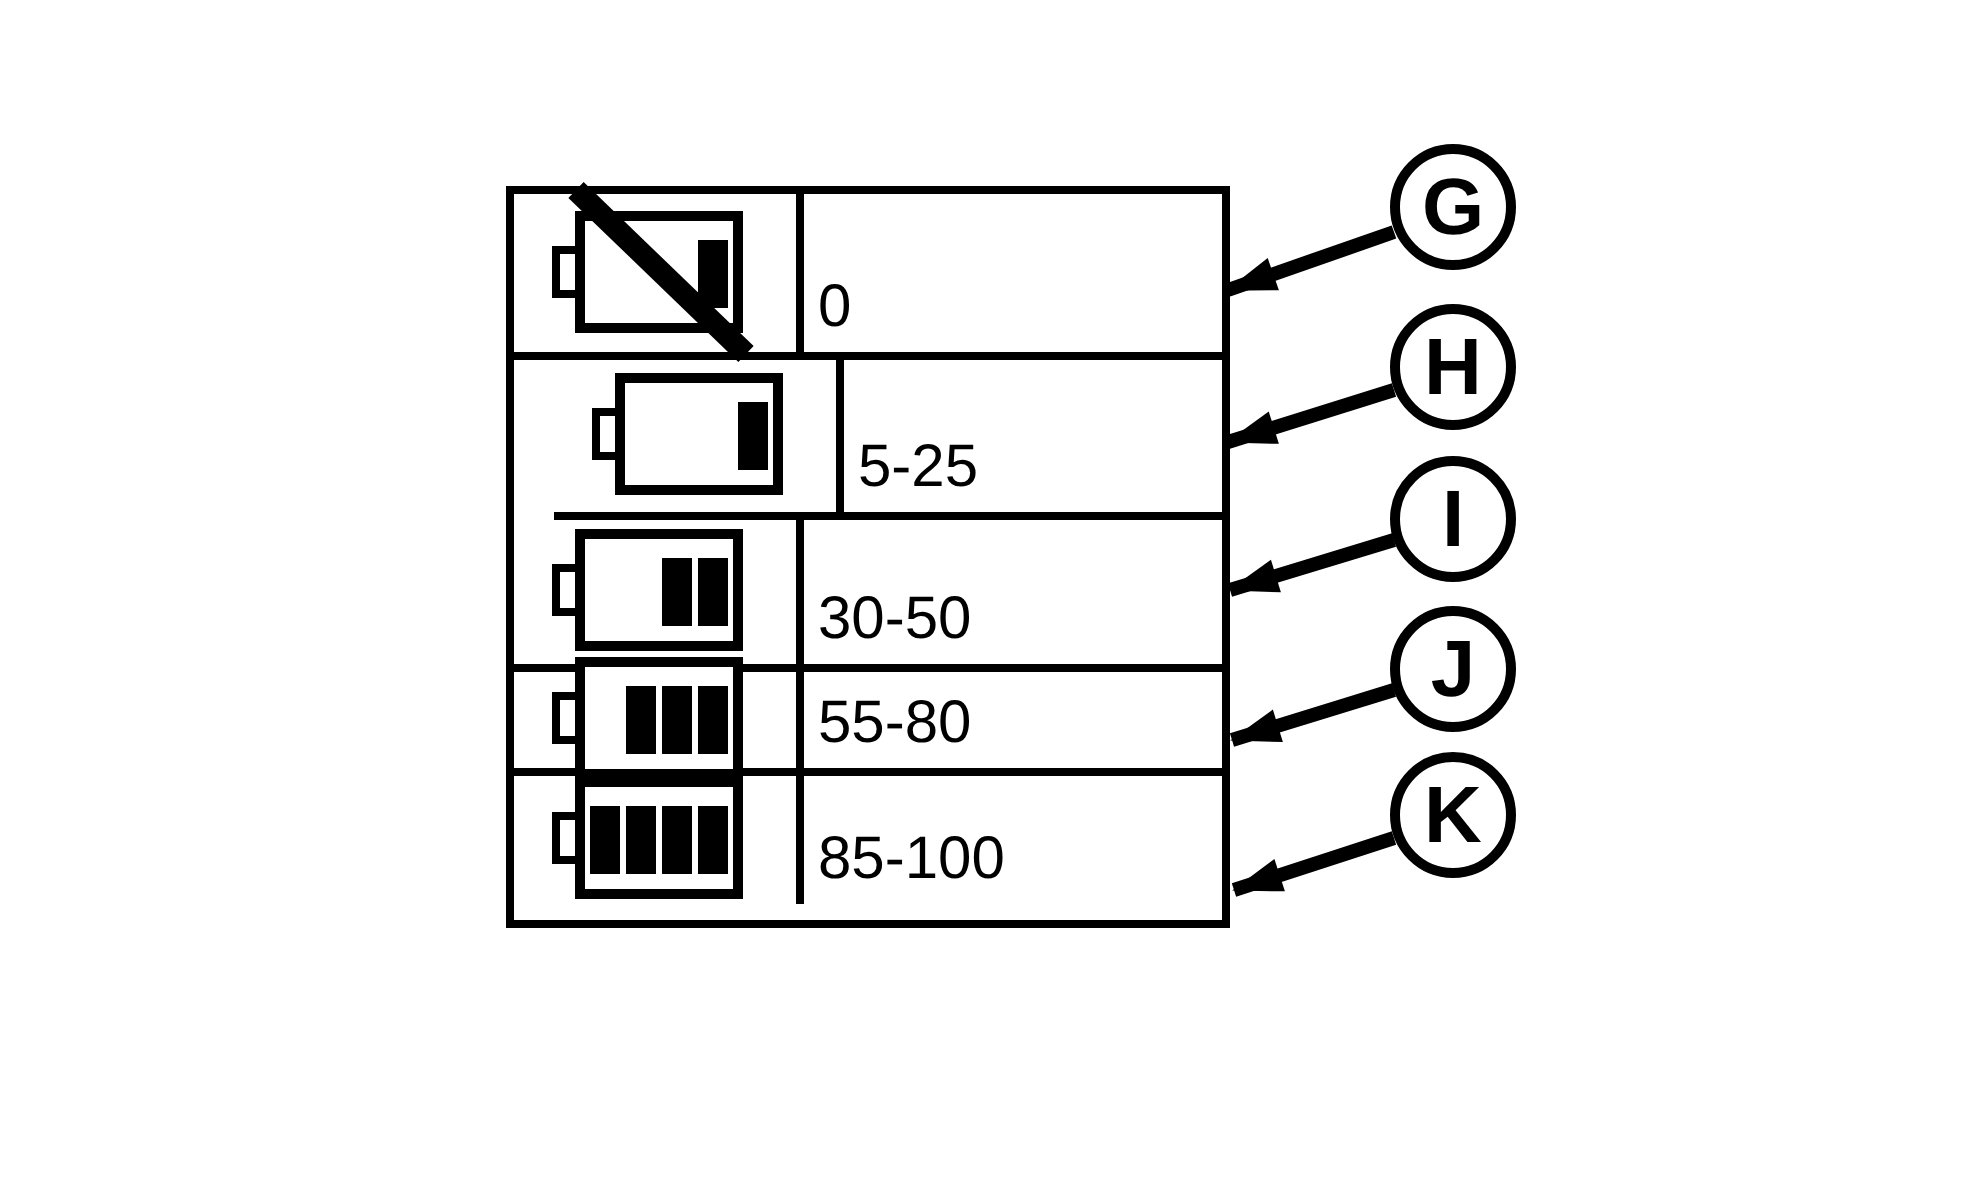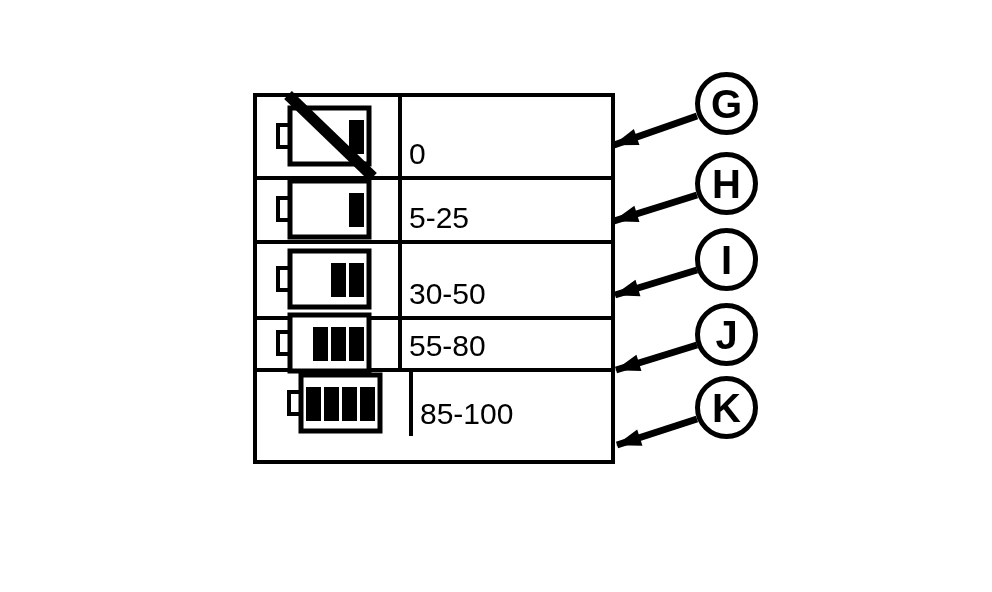--- a/index.html
+++ b/index.html
@@ -9,24 +9,24 @@
     background: #ffffff; overflow: hidden;
   }
   .legend-table {
     position: absolute; left: 253px; top: 93px;
     width: 362px; height: 371px;
     border: 4px solid #000; box-sizing: border-box;
     background: #ffffff;
   }
   .legend-row { display: flex; box-sizing: border-box; border-bottom: 4px solid #000; }
   .legend-row:nth-child(1) { height: 83px; }
-  .legend-row:nth-child(2) { height: 64px; }
+  .legend-row:nth-child(2) { height: 80px; margin-left: 20px; }
   .legend-row:nth-child(3) { height: 76px; }
   .legend-row:nth-child(4) { height: 52px; }
-  .legend-row:nth-child(5) { height: 64px; border-bottom: none; padding-left: 11px; }
+  .legend-row:nth-child(5) { height: 64px; border-bottom: none; }
   .cell-icon {
     width: 145px; flex: none; box-sizing: border-box;
     border-right: 4px solid #000;
     display: flex; align-items: center;
   }
   .battery-svg { margin-left: 17px; flex: none; overflow: visible; display: block; }
   .cell-label {
     flex: 1; display: flex; align-items: flex-end;
     padding: 0 0 7px 7px;
     font-size: 30px; line-height: 1; color: #000; white-space: nowrap;

